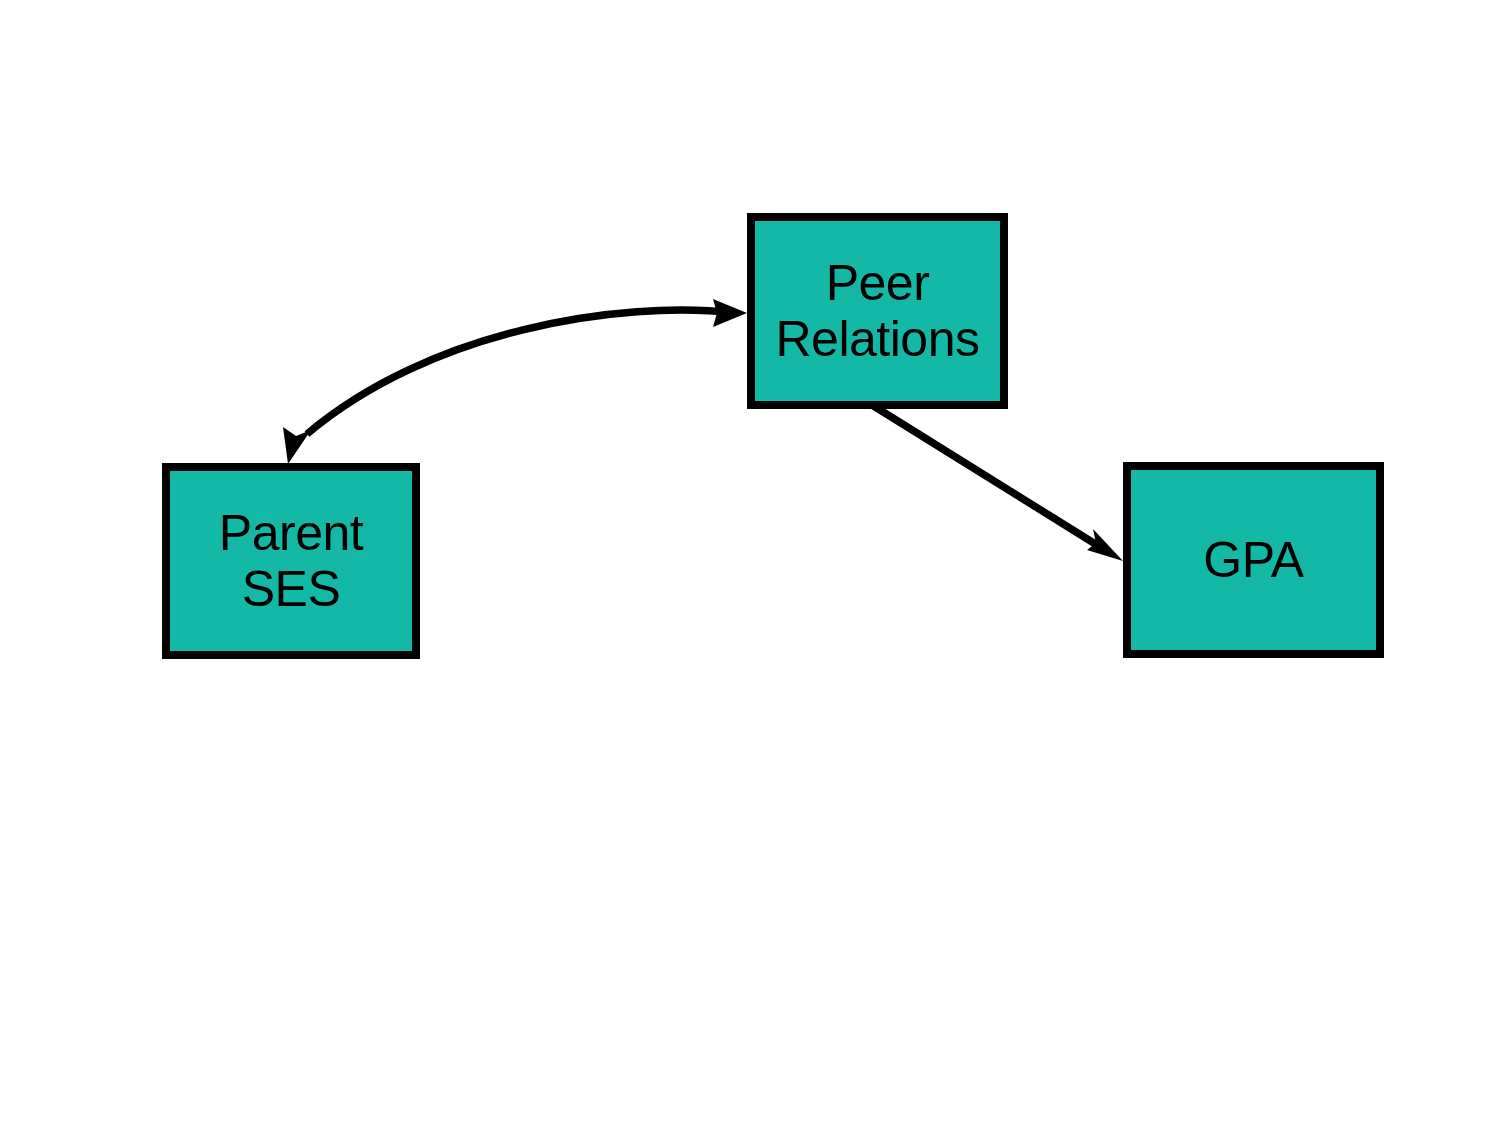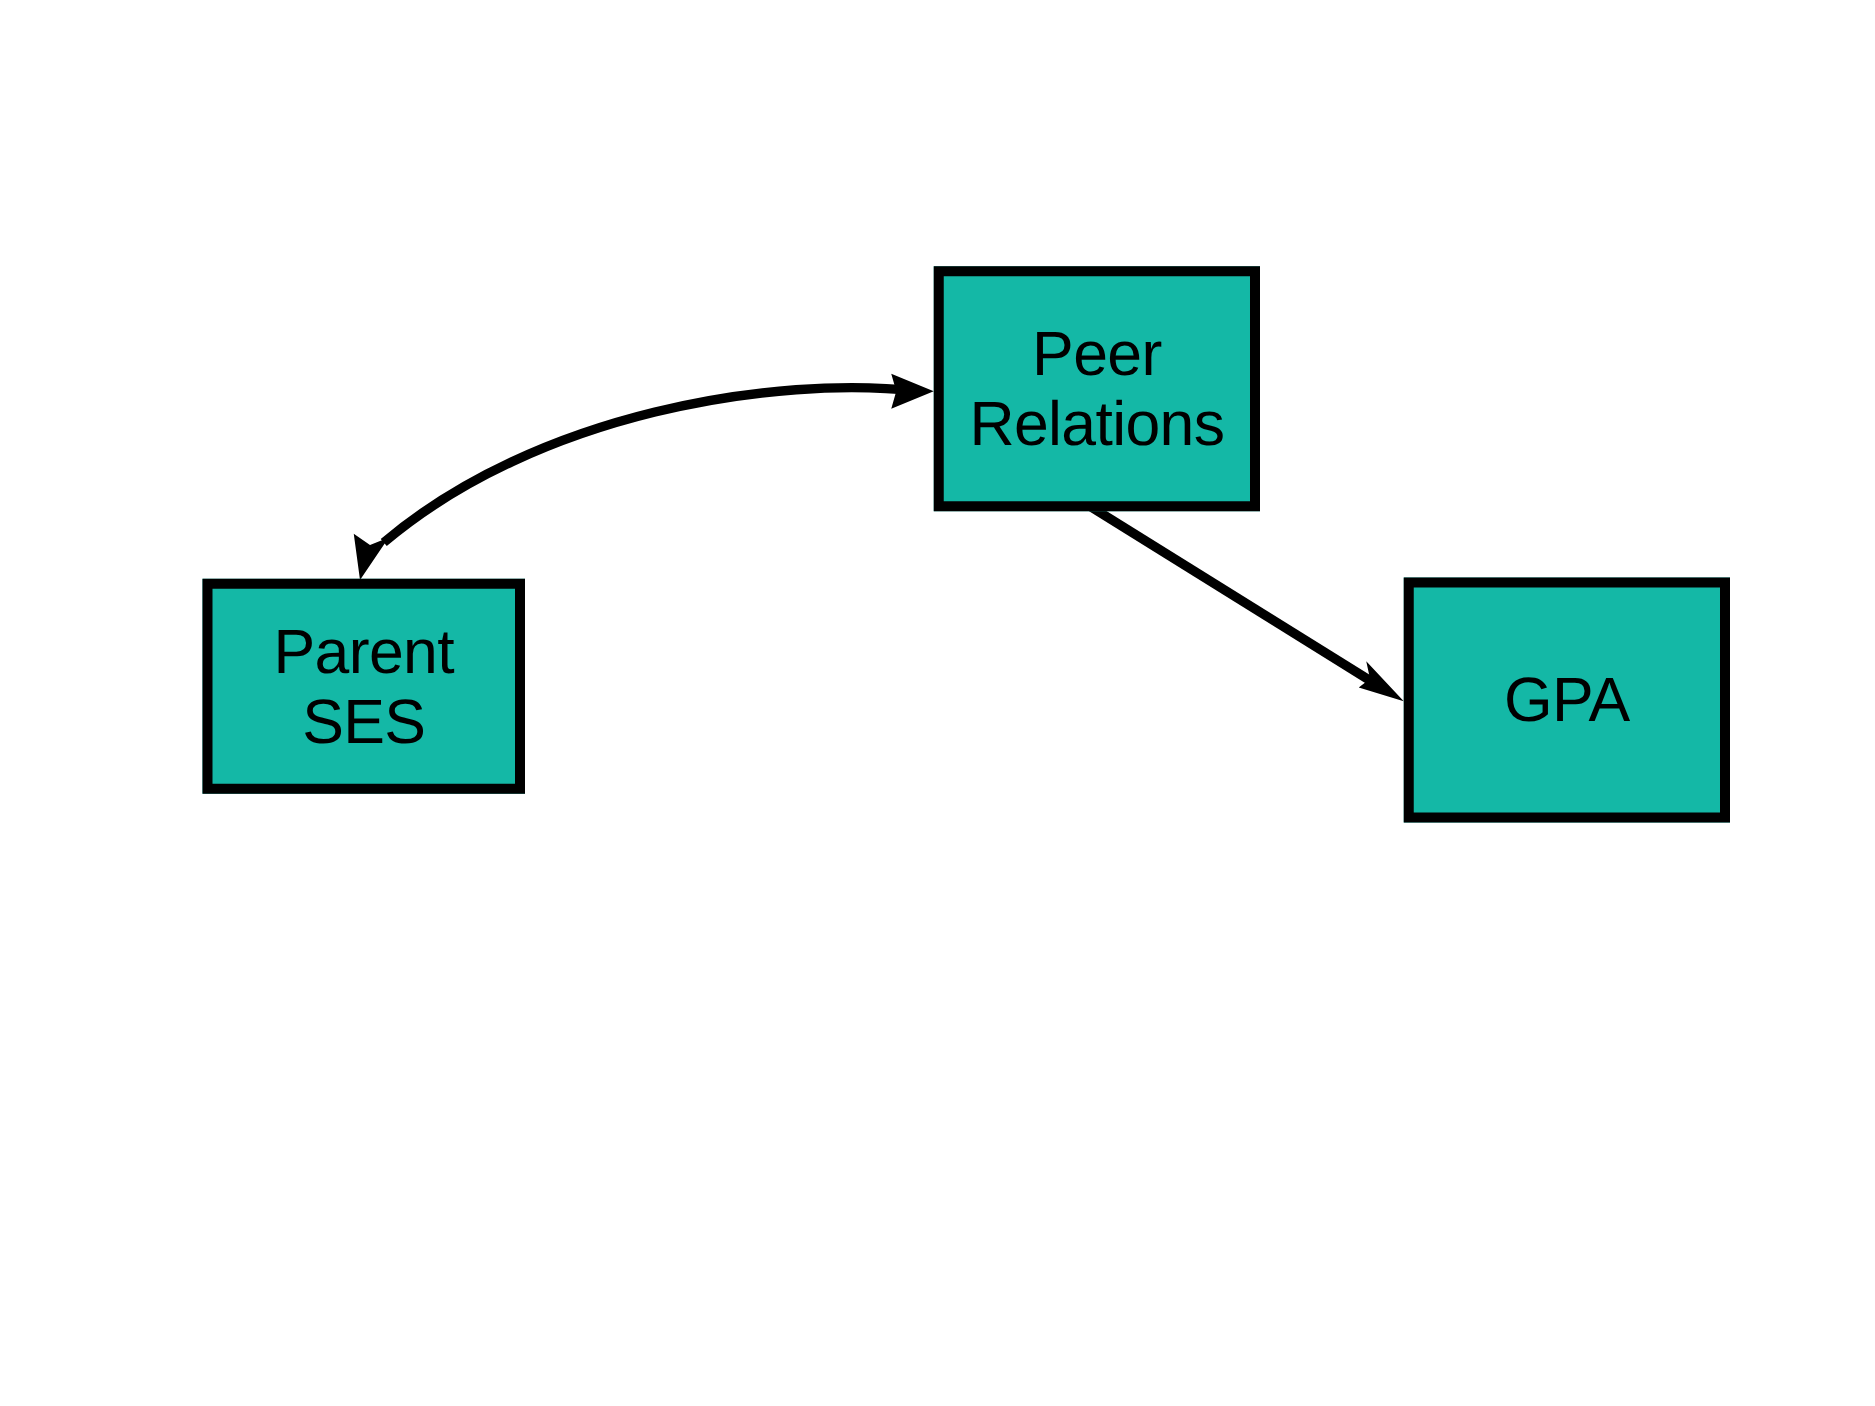--- a/index.html
+++ b/index.html
@@ -42,21 +42,21 @@
     line-height: 1.12;
     color: #000000;
     white-space: pre-line;
     letter-spacing: -0.5px;
   }
   
   #node-parent-ses {
     left: 162px;
     top: 463px;
     width: 258px;
-    height: 172px;
+    height: 196px;
   }
   #node-peer-relations {
     left: 747px;
     top: 213px;
     width: 261px;
     height: 196px;
   }
   #node-gpa {
     left: 1123px;
     top: 462px;

